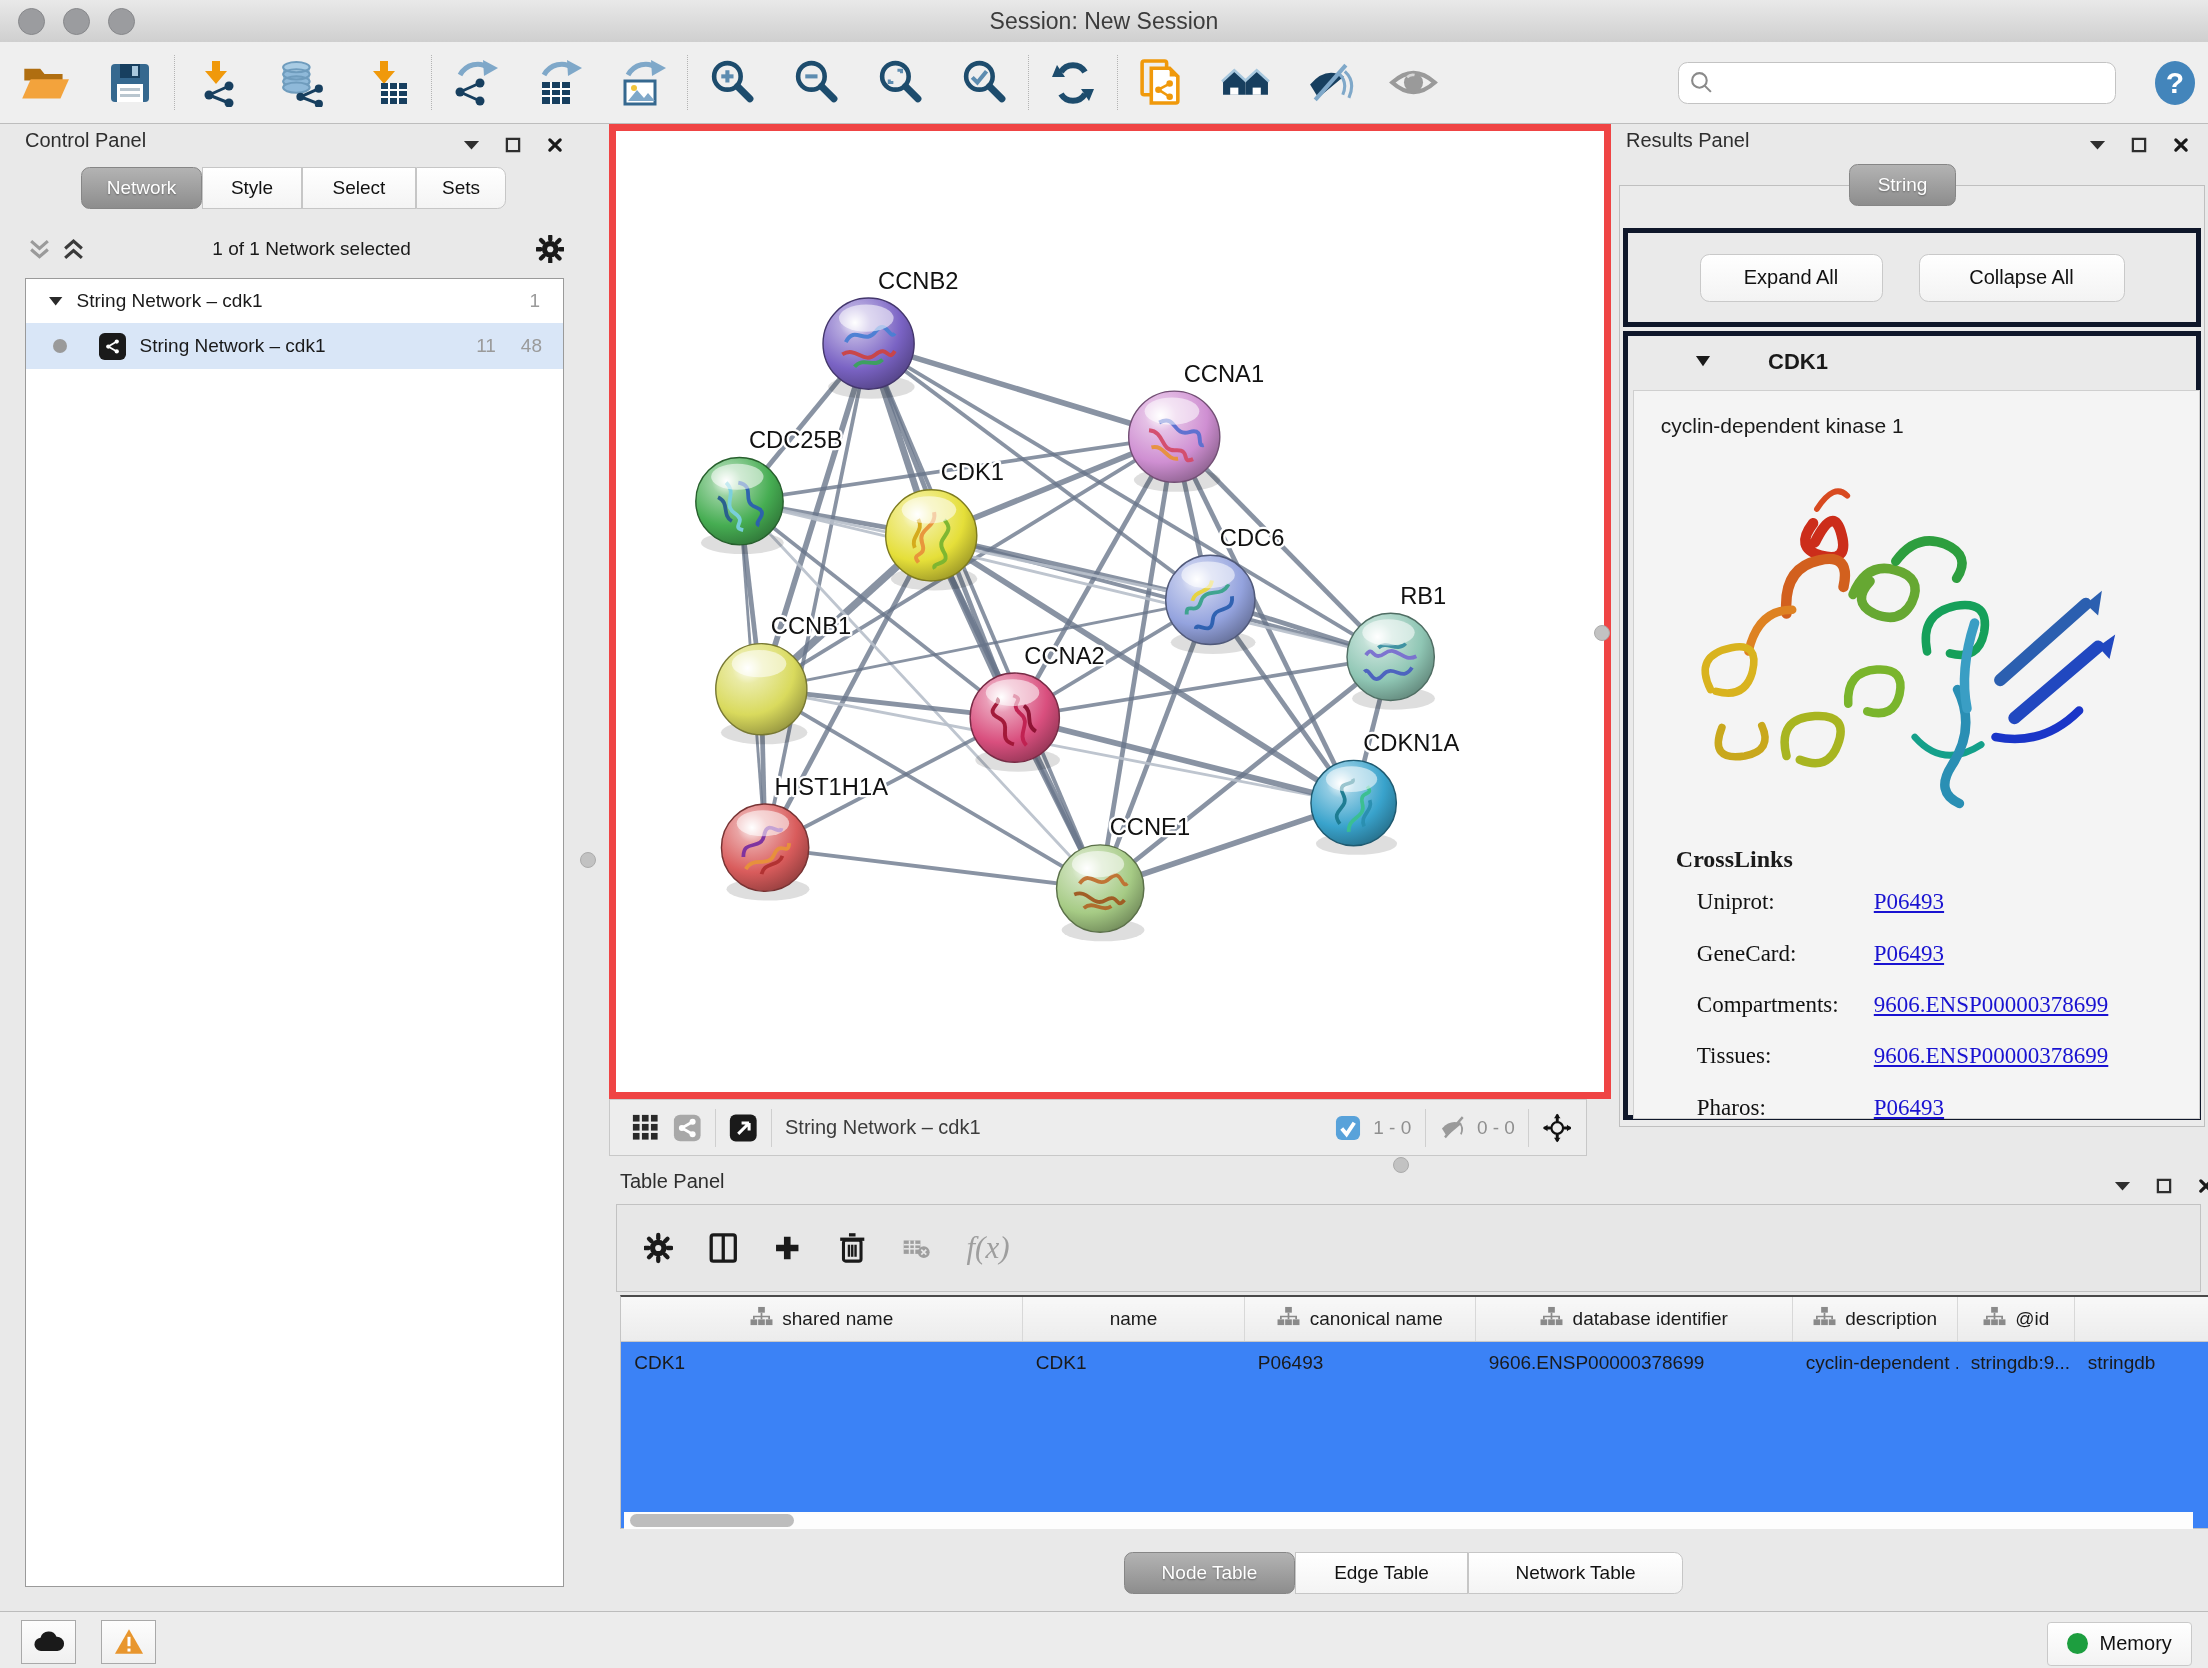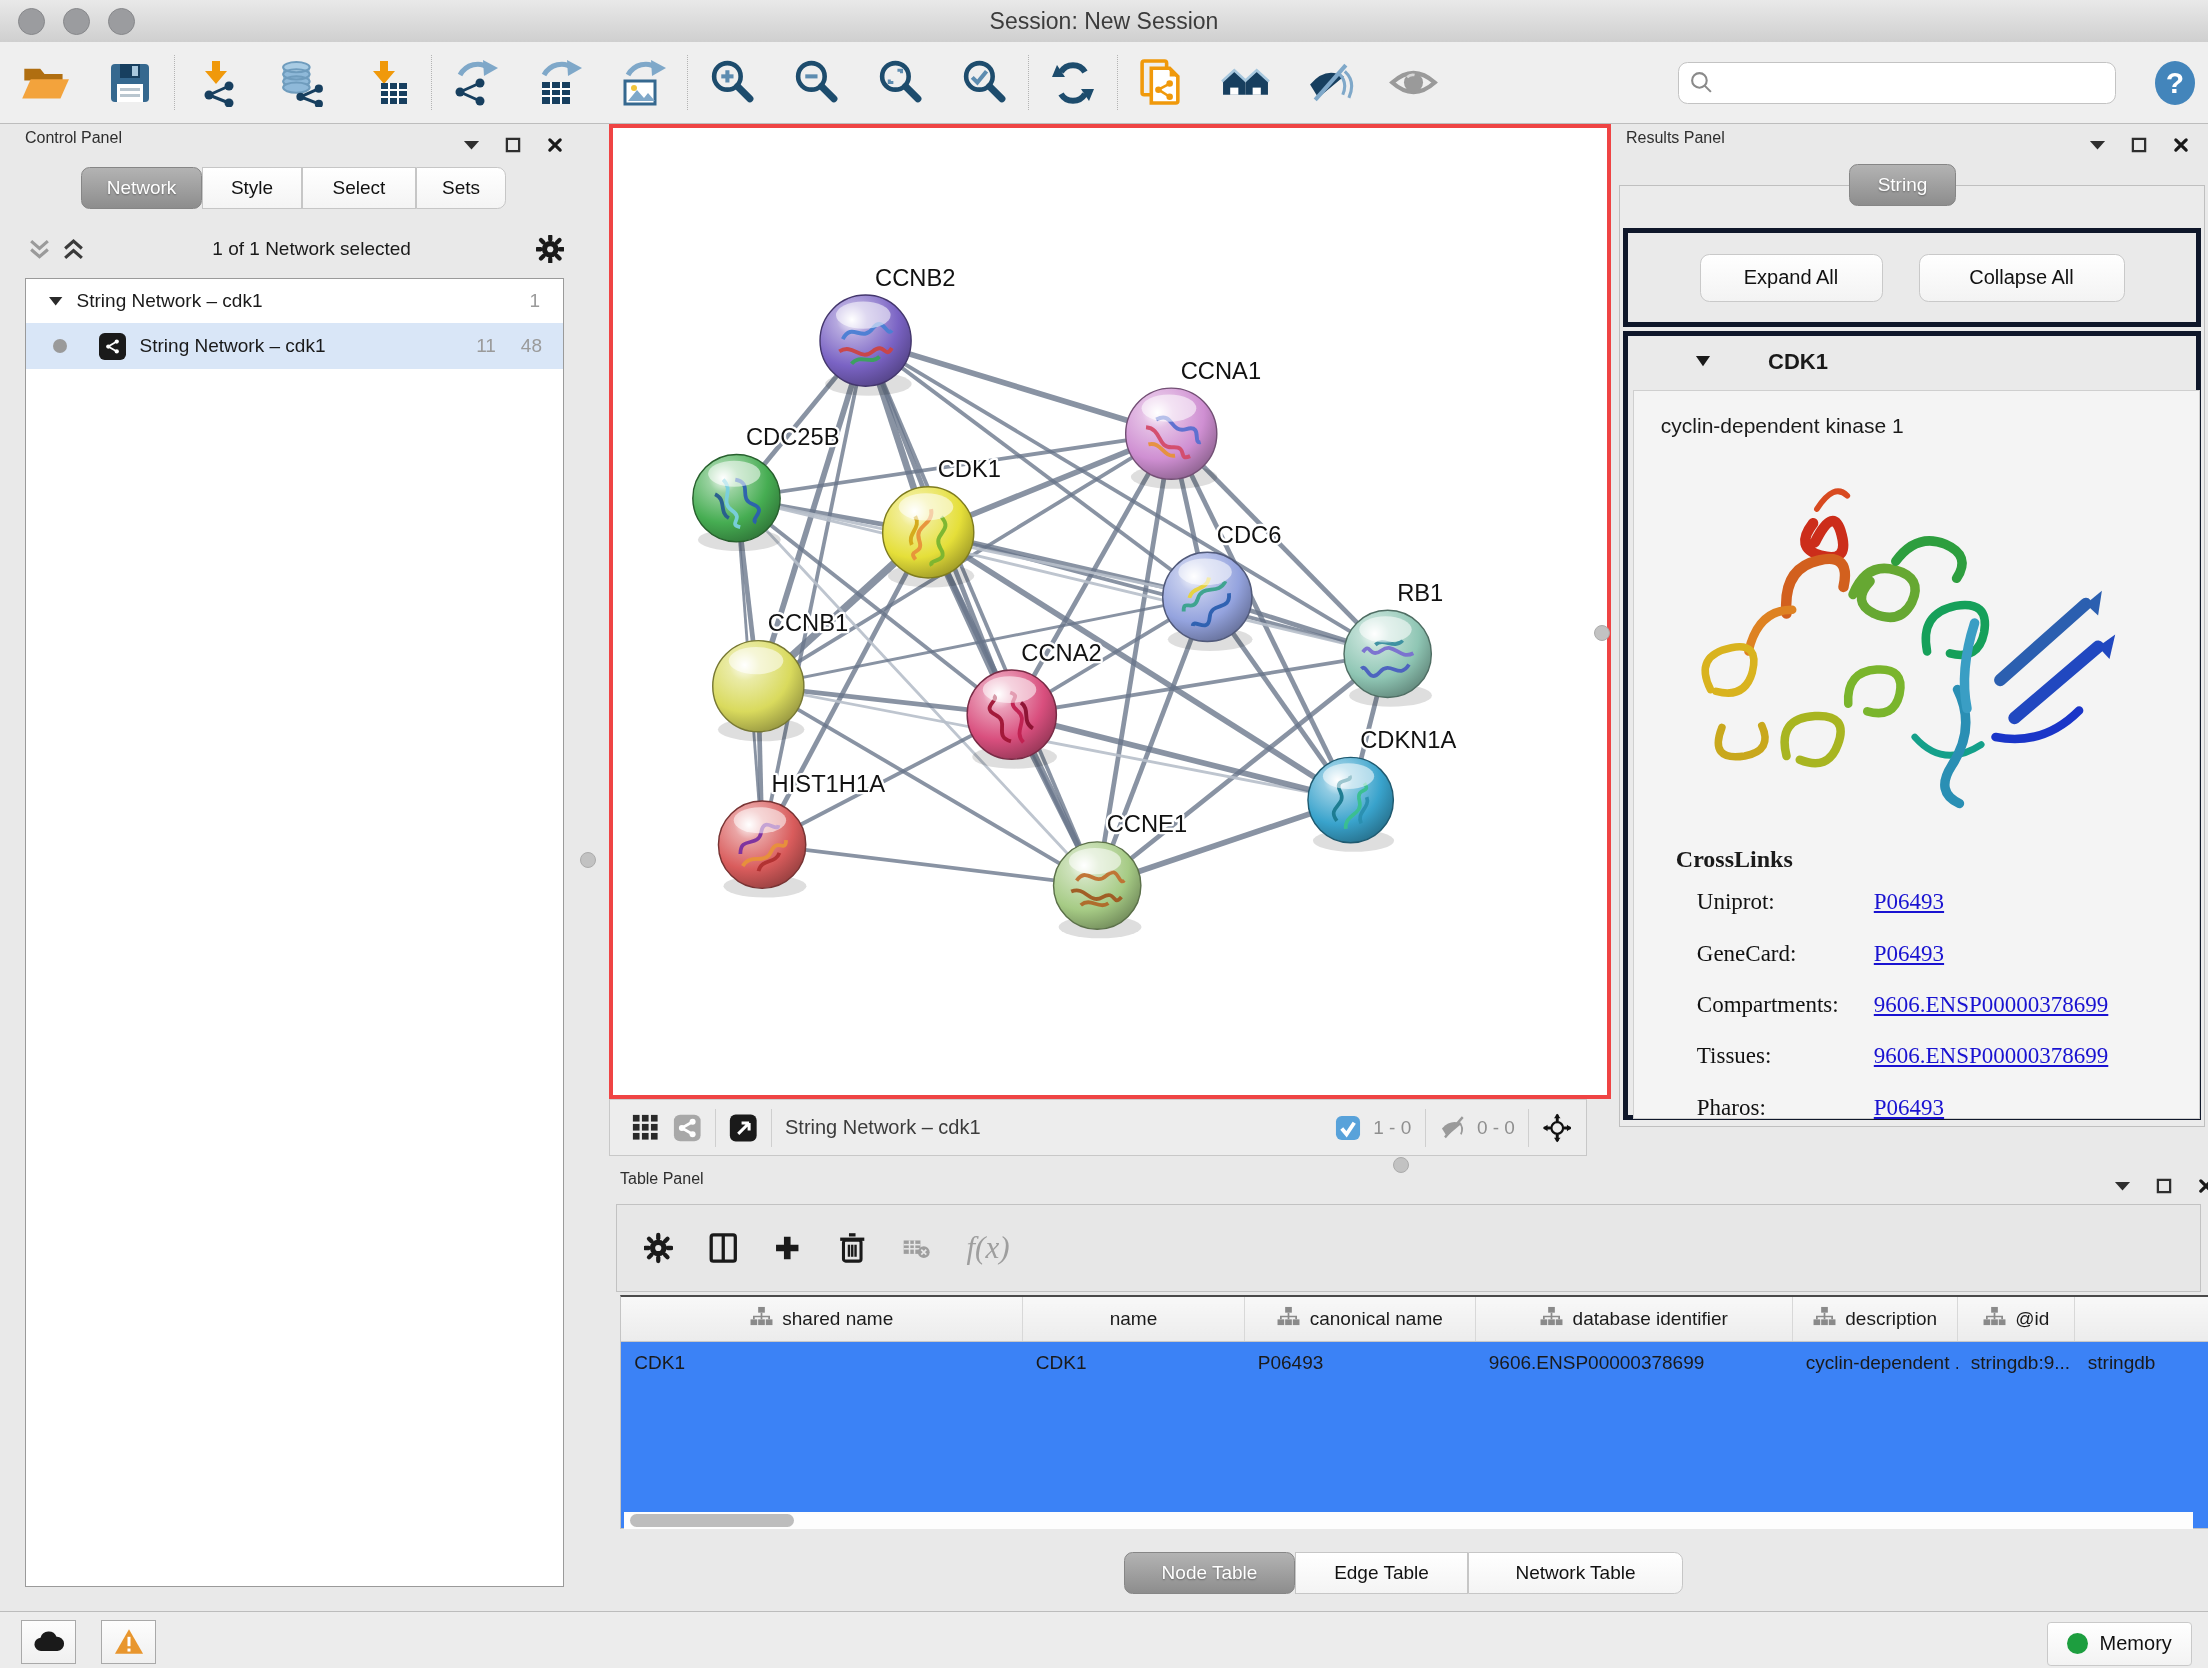--- a/index.html
+++ b/index.html
@@ -14,36 +14,36 @@
   
   .toolbar{left:0;top:42px;width:2208px;height:82px;background:#efefef;border-bottom:1px solid #bdbdbd;
            display:flex;align-items:center;padding:0;box-sizing:border-box}
   .tb-btn{width:84px;height:63px;display:flex;align-items:center;justify-content:center;flex:0 0 auto}
   .tb-sep{width:0;height:55px;border-left:1.9px dotted #b3b3b3;margin:0 1.9px;flex:0 0 auto}
   .searchbox{width:438px;height:42px;background:#fff;border:1px solid #c3c3c3;border-radius:9.5px;
              display:flex;align-items:center;padding:0 9.5px;box-sizing:border-box;margin-right:25px}
   .searchbox input{border:none;outline:none;font-size:20px;flex:1;background:transparent;
                    font-family:"Liberation Sans",sans-serif}
   
-  .ptitle{font-size:16px;color:#2e2e2e}
+  .ptitle{font-size:20px;color:#2e2e2e}
   .pw{display:inline-flex;align-items:center;justify-content:center;width:28.5px;height:23px}
   .tab{display:flex;align-items:center;justify-content:center;font-size:19px;height:42px;
        background:linear-gradient(#ffffff,#f4f4f4);border:1px solid #c6c6c6;color:#111;box-sizing:border-box}.tab.last{border-radius:0 8.6px 8.6px 0}
   .tab.active{background:linear-gradient(#b3b3b3,#8d8d8d);color:#fff;border-color:#868686;
               text-shadow:0 1px 1.9px rgba(0,0,0,.35);border-radius:8.6px}
   .btn{background:linear-gradient(#ffffff,#f3f3f3);border:1px solid #c9c9c9;border-radius:9.5px;
        font-size:20px;display:flex;align-items:center;justify-content:center;color:#111}
   .dot-handle{width:14.3px;height:14.3px;border-radius:50%;background:#c2c2c2;border:1px solid #ababab}
   
   .cp-list{left:25px;top:278px;width:539px;height:1309px;background:#fff;border:1.9px solid #9a9a9a;box-sizing:border-box}
   .cp-row{display:flex;align-items:center;font-size:19px}
   .cp-count{color:#9a9a9a}
   .share-chip{width:27px;height:27px;border-radius:5.7px;background:#1a1a1a;display:flex;align-items:center;justify-content:center}
   
-  .canvas{left:609px;top:124px;width:1002px;height:975px;background:#fff;border:4px solid #ef4444;box-sizing:border-box}
+  .canvas{left:609px;top:124px;width:1002px;height:975px;background:#fff;border:7px solid #ef4444;box-sizing:border-box}
   .netbar{left:609px;top:1099px;width:978px;height:57px;background:#ededed;border:1px solid #c8c8c8;border-top:1px solid #cdcdcd;
           box-sizing:border-box;display:flex;align-items:center;font-size:19px;color:#8f8f8f}
   .nb-sep{width:0;height:38px;border-left:1px solid #cfcfcf;margin:0 13.3px}
   .node-label{font-family:"Liberation Sans",sans-serif;font-size:25px;fill:#111;paint-order:stroke;
               stroke:#ffffff;stroke-width:5px;stroke-linejoin:round}
   
   .res-box{left:1619px;top:185px;width:586px;height:942px;background:#ebebeb;border:1.9px solid #bfbfbf;box-sizing:border-box}
   .res-sub{position:absolute;background:#eaeaea;border:5px solid #0f172a;box-sizing:border-box}
   .card{position:absolute;background:#f4f4f4;border:1px solid #cfcfcf;box-sizing:border-box}
   .xl-row{position:absolute;font-family:"Liberation Serif",serif;font-size:23px;color:#111}

